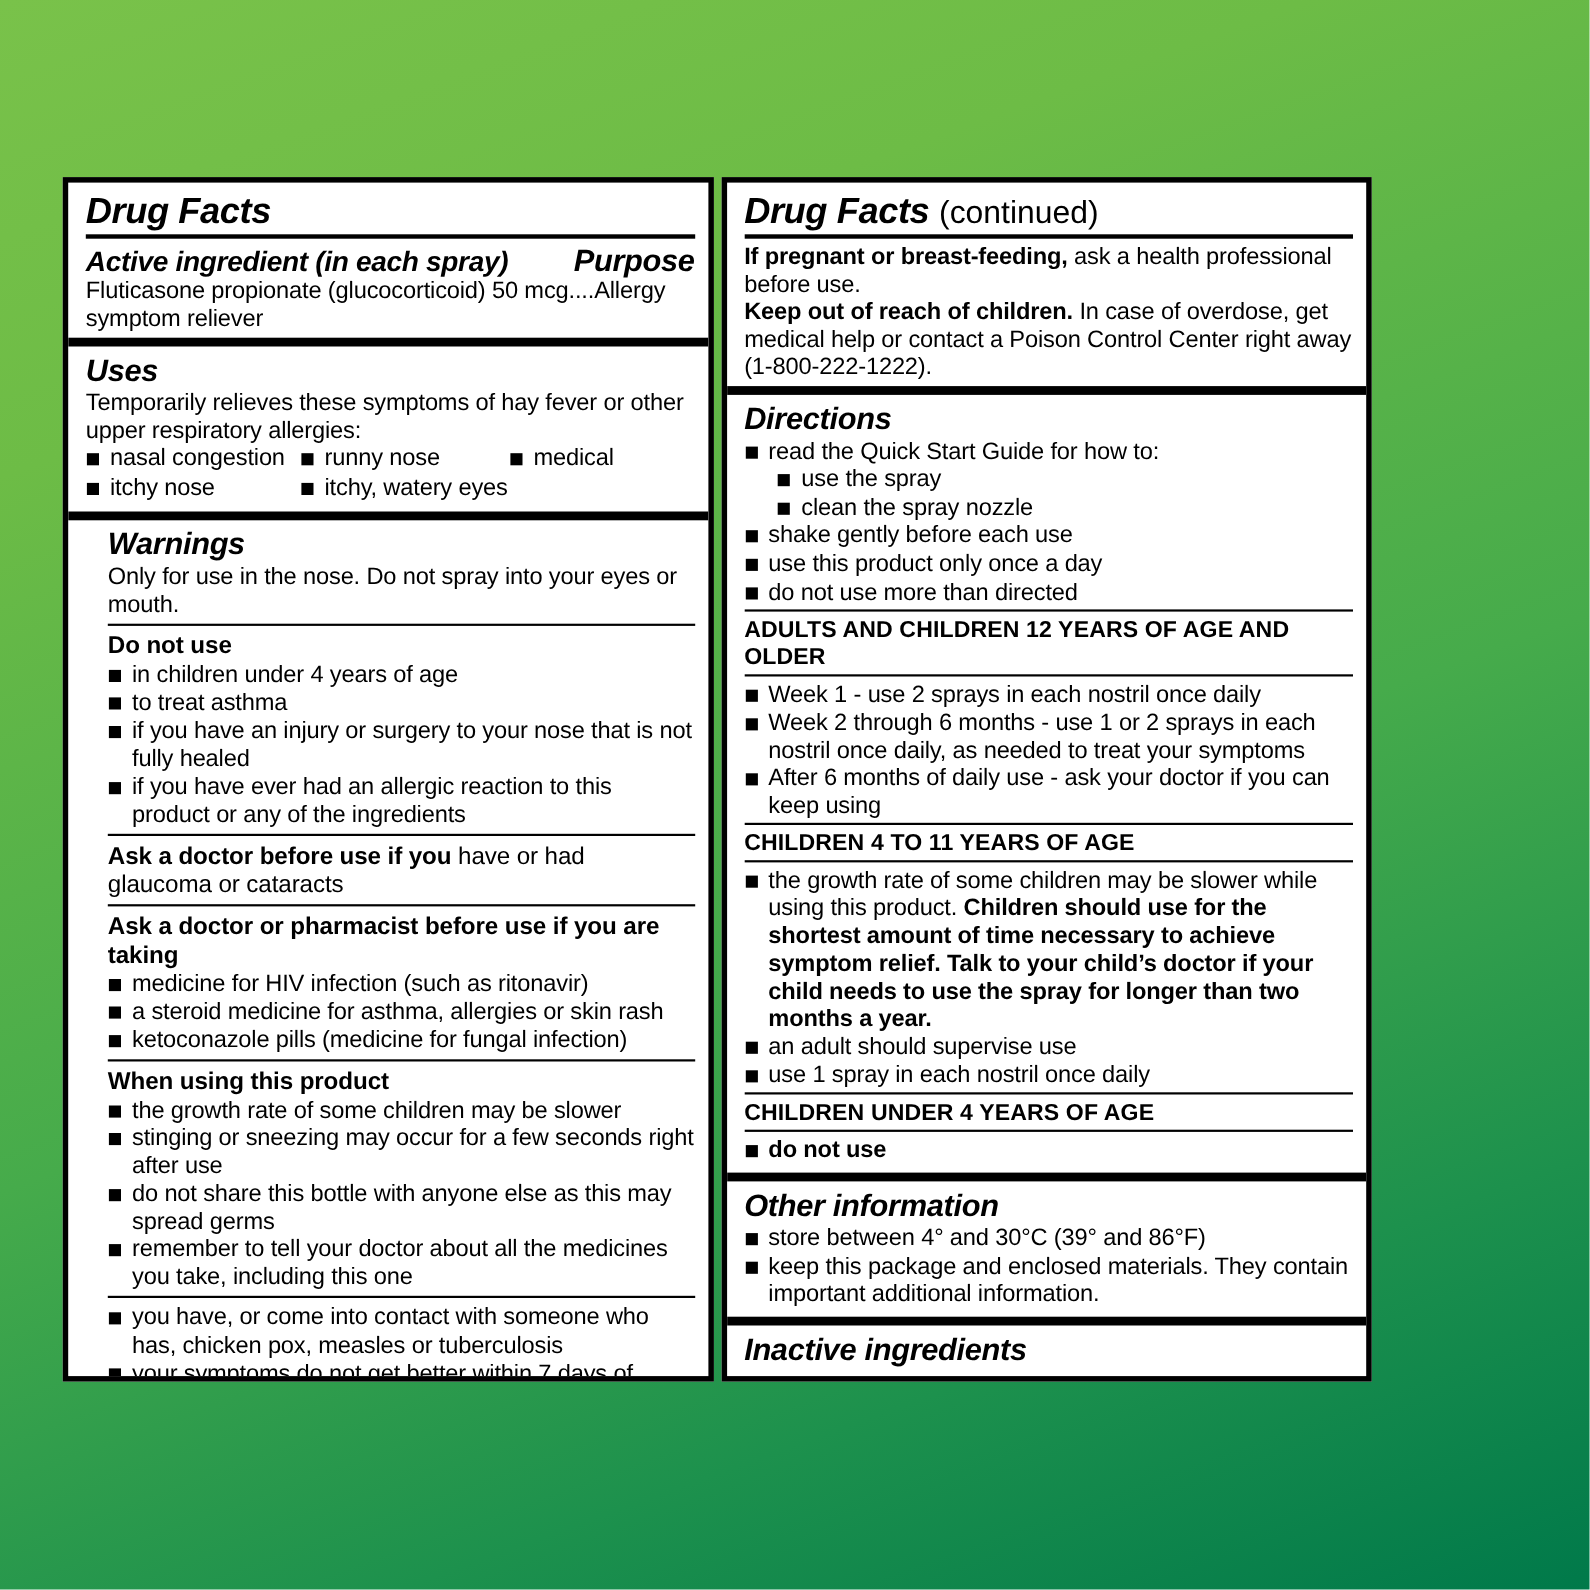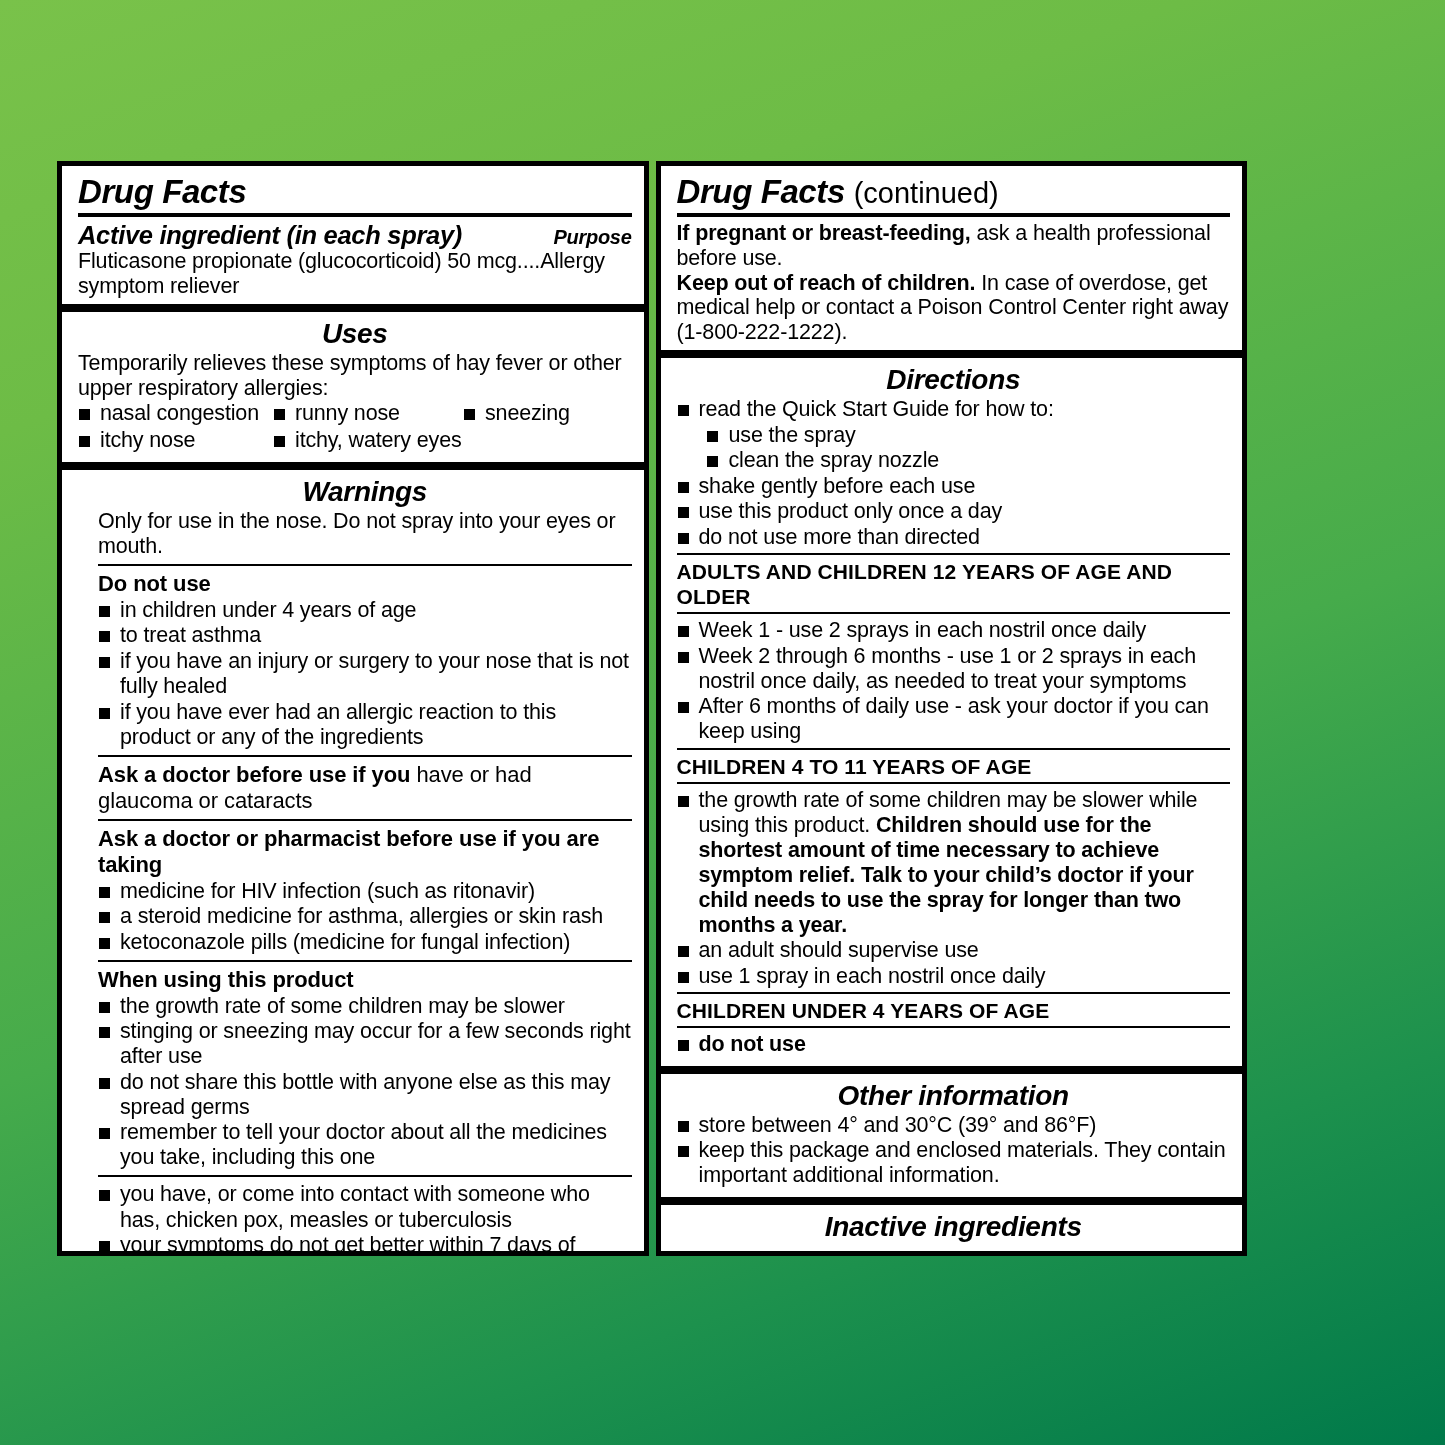--- a/index.html
+++ b/index.html
@@ -60,21 +60,20 @@
     font-size: 29px;
     letter-spacing: 0;
   }
   .sect-title {
     font-weight: bold;
     font-style: italic;
     font-size: 28px;
     letter-spacing: -0.3px;
     line-height: 1.1;
     margin: 1px 0 1px 0;
-    text-align: center;
   }
   .rule-heavy {
     border-top: 4px solid #000000;
     margin: 3px 0 4px 0;
   }
   .rule-thin {
     border-top: 2px solid #000000;
     margin: 5px 0 5px 0;
   }
   .rule-hair {
@@ -85,21 +84,21 @@
   .ai-row {
     display: flex;
     justify-content: space-between;
     align-items: baseline;
     font-weight: bold;
     font-style: italic;
     font-size: 25.5px;
     letter-spacing: -0.3px;
     line-height: 1.12;
   }
-  .ai-row .purpose { font-size: 20px; white-space: nowrap; padding-left: 14px; font-style: italic; }
+  .ai-row .purpose { font-size: 28px; white-space: nowrap; padding-left: 14px; font-style: italic; }
 
   .body {
     font-size: 21.5px;
     line-height: 1.16;
     letter-spacing: -0.15px;
   }
   .bold-lead { font-weight: bold; }
   .sub-head {
     font-weight: bold;
     font-size: 22px;
@@ -188,21 +187,21 @@
       </div>
       <div class="body">Fluticasone propionate (glucocorticoid) 50 mcg....Allergy symptom reliever</div>
     </div>
 
     <div class="block">
       <div class="sect-title">Uses</div>
       <div class="body">Temporarily relieves these symptoms of hay fever or other upper respiratory allergies:</div>
       <div class="uses-grid">
         <div class="cell">nasal congestion</div>
         <div class="cell">runny nose</div>
-        <div class="cell">sneezing</div>
+        <div class="cell">medical</div>
         <div class="cell">itchy nose</div>
         <div class="cell">itchy, watery eyes</div>
         <div></div>
       </div>
     </div>
 
     <div class="block" style="border-bottom:none; flex:1 1 auto; padding-bottom:4px;">
       <div class="sect-title">Warnings</div>
       <div class="body">Only for use in the nose. Do not spray into your eyes or mouth.</div>
 

